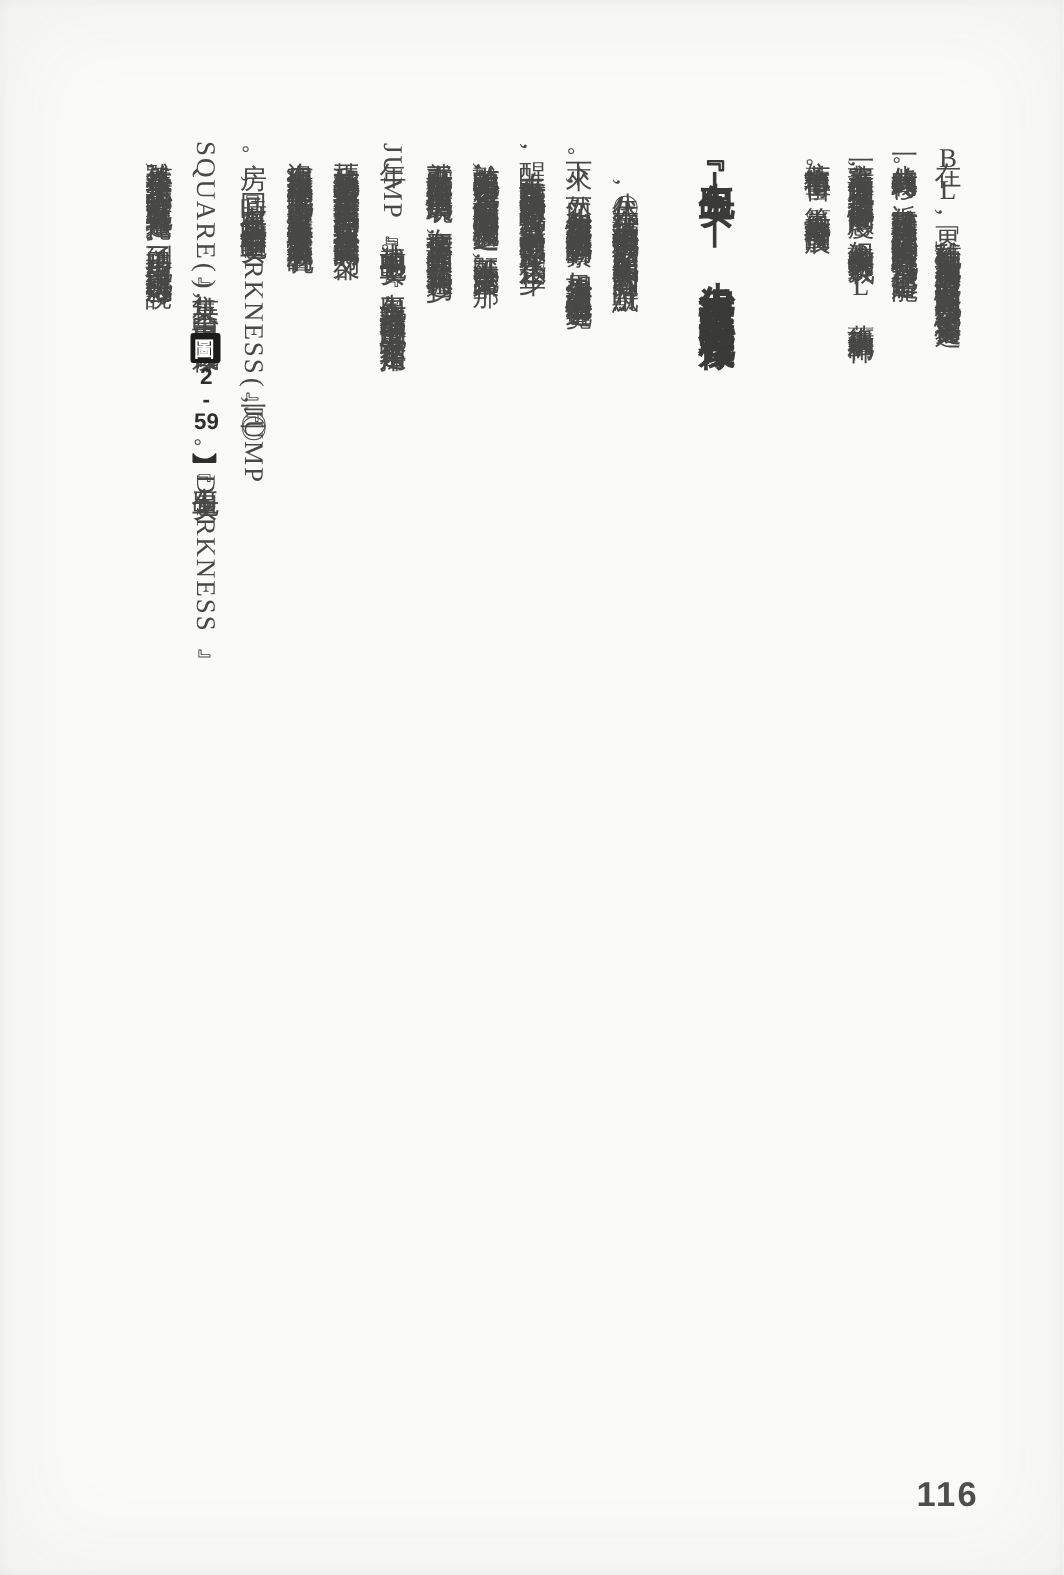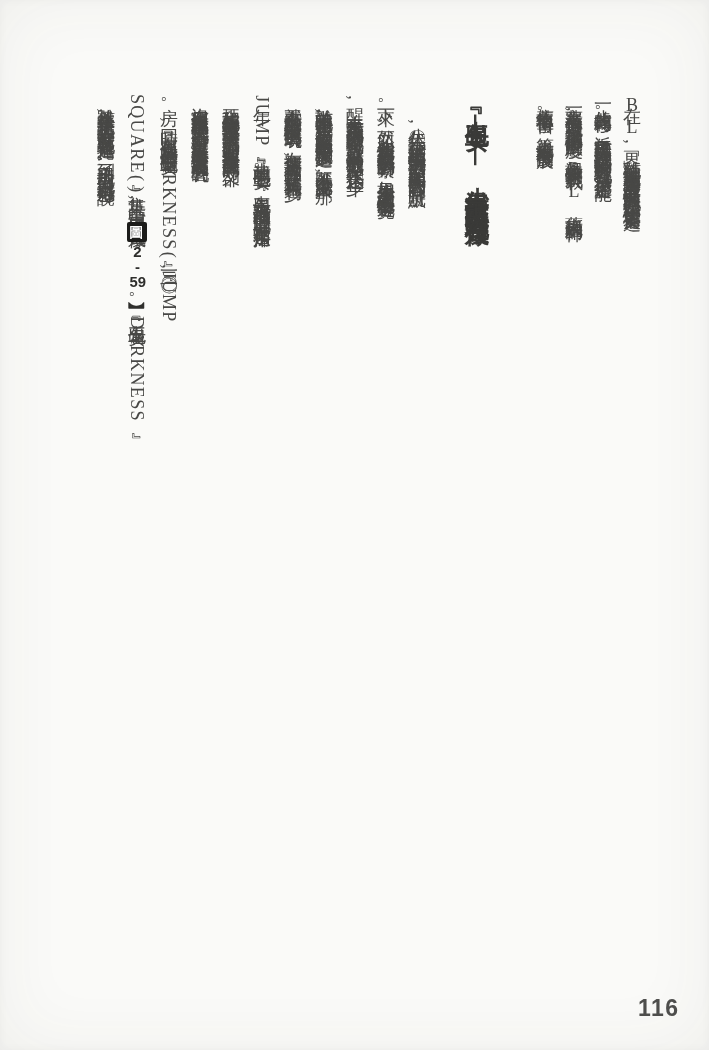--- a/index.html
+++ b/index.html
@@ -81,28 +81,27 @@
   .tcy {
     text-combine-upright: all;
     font-family: "Liberation Sans", sans-serif;
     font-weight: 700;
     font-size: 15px;
     color: #2e2e2c;
   }
 
   .pagenum {
     position: absolute;
-    left: 638px;
+    left: 611px;
     top: 983px;
     font-family: "Liberation Sans", sans-serif;
     font-weight: 700;
     font-size: 23px;
     letter-spacing: 1.5px;
     color: #4e4e4c;
-    margin-top: 12px;
   }
 </style>
 </head>
 <body>
 
 <div class="page">
 
   <section class="vtext intro">
       <div class="tcol"><span class="trun">在</span><span class="upright">BL</span><span class="trun">界,「雄乳」這個類別也正在急速的發展,但要對男性的乳頭使用殘影,恐怕還需要更進</span></div>
       <div class="tcol"><span class="trun">一步的典範轉移。近年雖然已可在同人誌上找到以搞笑為目的之「雄乳乳首殘像」,但那是否能</span></div>

